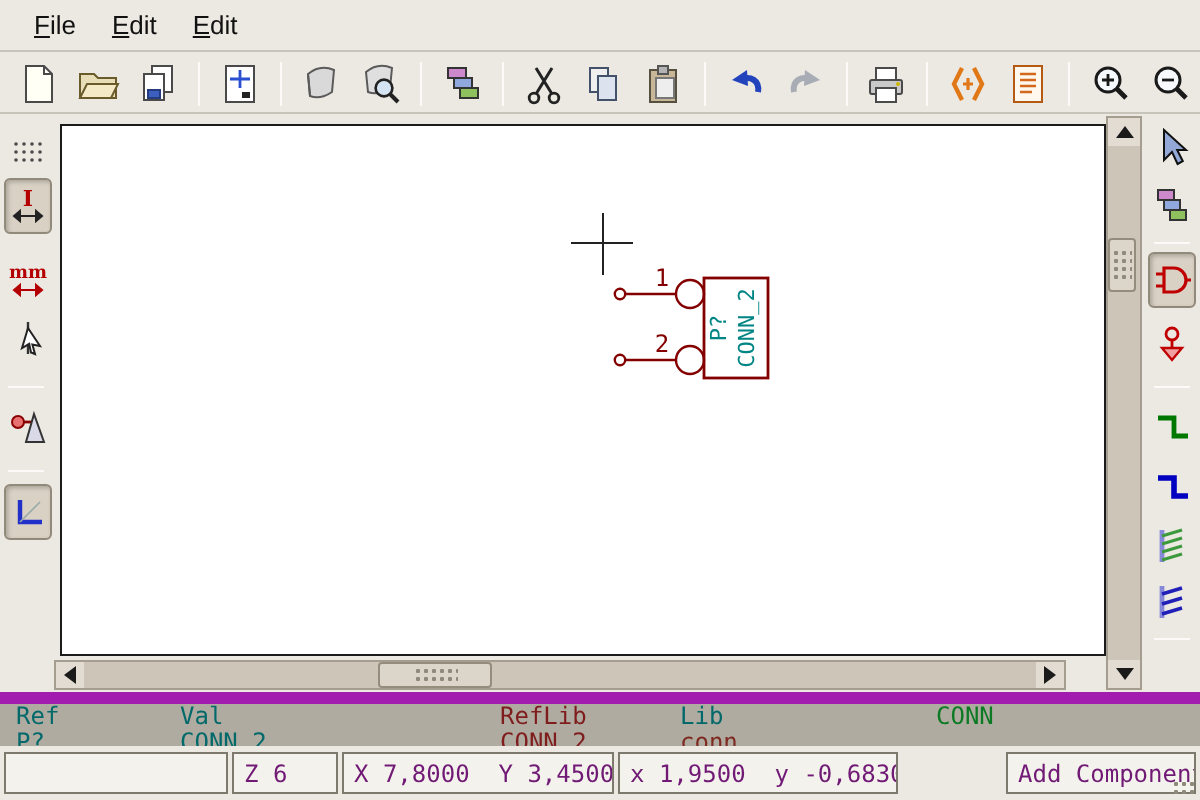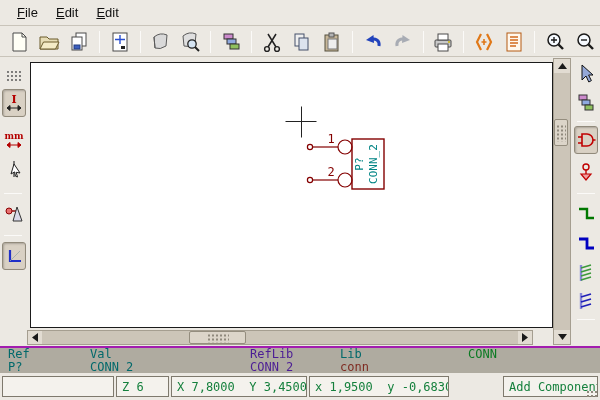--- a/index.html
+++ b/index.html
@@ -40,32 +40,32 @@
   #hscroll { left:27px; top:330px; width:506px; height:15px; display:block; }
   #vscroll { left:553px; top:58px; width:18px; height:287px; }
   .sb-arrow { position:absolute; background:#E2DCD2; display:flex; align-items:center; justify-content:center; }
   .sb-arrow svg { display:block; }
   .sb-thumb { position:absolute; background:#DCD5C9; border:1px solid #948D7E; border-radius:2px; }
   .grip { position:absolute; left:50%; top:50%; transform:translate(-50%,-50%);
     background-image:radial-gradient(#8F897C 1px, transparent 1.2px); background-size:4px 4px; }
 
   
   #msgpanel { position:absolute; left:0; top:346px; width:600px; height:27px;
-    background:#AFABA0; border-top:2px solid #a21caf; font-family:"DejaVu Sans Mono","Liberation Mono",monospace; font-size:12px; }
+    background:#AFABA0; border-top:6px solid #a21caf; font-family:"DejaVu Sans Mono","Liberation Mono",monospace; font-size:12px; }
   .msg-col { position:absolute; top:0; }
   .msg-label, .msg-value { display:block; height:13px; line-height:13px; white-space:pre; }
   .c-teal { color:#02696B; }
-  .c-olive { color:#4c1d95; }
+  .c-olive { color:#7f1d1d; }
   .c-red { color:#7E2A20; }
   .c-green { color:#0B7A23; }
 
   
   #statusbar { position:absolute; left:0; top:373px; width:600px; height:27px; background:#ECE9E3; }
   .sfield { position:absolute; top:3px; height:21px; background:#F4F2ED; border:1px solid #7E796D;
-    font-family:"DejaVu Sans Mono","Liberation Mono",monospace; font-size:12px; color:#15803d;
+    font-family:"DejaVu Sans Mono","Liberation Mono",monospace; font-size:12px; color:#701a75;
     display:flex; align-items:center; padding-left:5px; white-space:pre; overflow:hidden; }
 </style>
 </head>
 <body>
 
 <div id="app">
 
   <div id="menubar">
     <div class="menu-item">
         <span class="menu-label">File</span>

